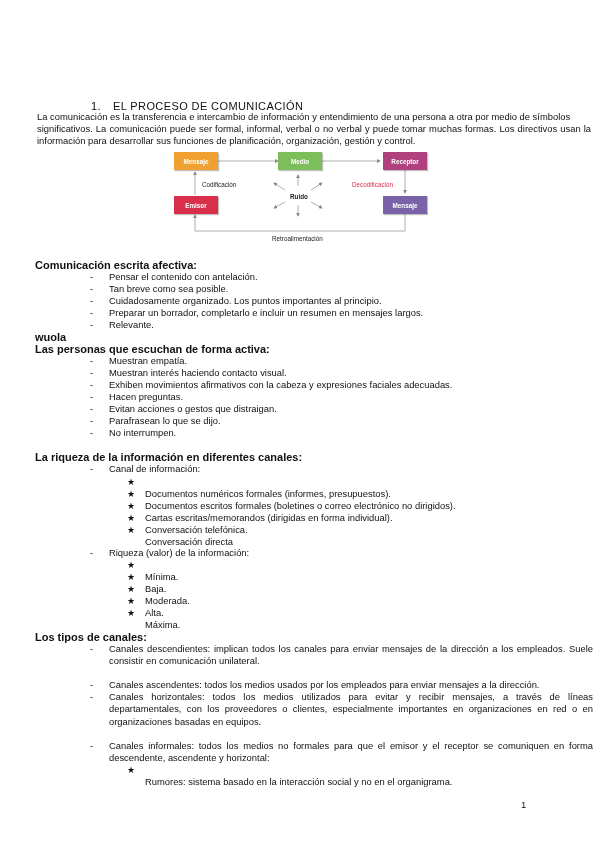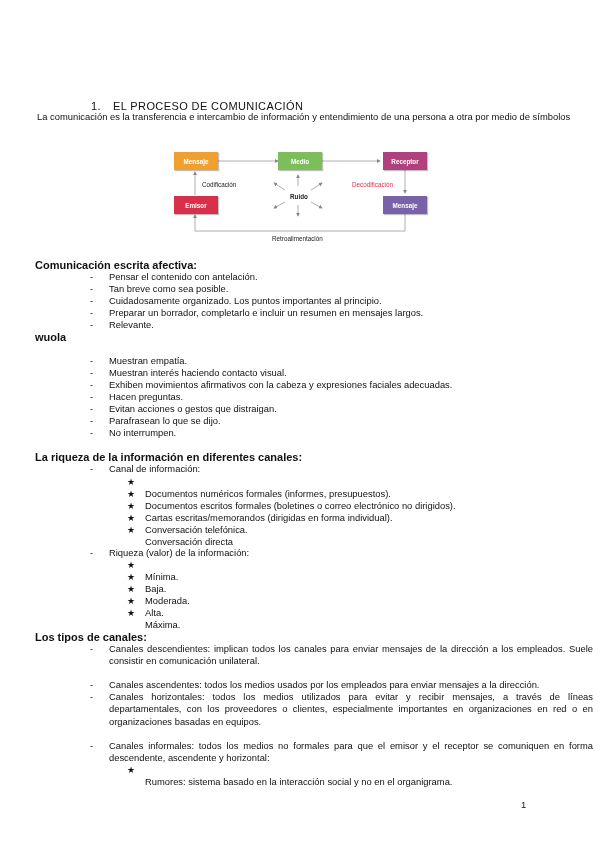--- a/index.html
+++ b/index.html
@@ -36,20 +36,22 @@
 
 <div class="page">
 
 
   <div class="abs h1">
     <span class="num">1.</span><span>EL PROCESO DE COMUNICACIÓN</span>
   </div>
 
   <div class="abs para">
     <span class="para-line" style="text-indent:10px">La comunicación es la transferencia e intercambio de información y entendimiento de una persona a otra por medio de símbolos</span>
+    <span class="para-line" style="word-spacing:0.5px">significativos. La comunicación puede ser formal, informal, verbal o no verbal y puede tomar muchas formas. Los directivos usan la</span>
+    <span class="para-line">información para desarrollar sus funciones de planificación, organización, gestión y control.</span>
   </div>
 
   <div class="diagram">
     <svg width="262" height="98">
       <defs>
         <marker id="ah" markerWidth="5" markerHeight="5" refX="4" refY="2.5" orient="auto">
           <path d="M0,0 L5,2.5 L0,5 z" fill="#888"></path>
         </marker>
       </defs>
 
@@ -95,20 +97,21 @@
 
   <div class="abs label" style="top:259px;">Comunicación escrita afectiva:</div>
   <div class="abs bullet" style="top:271px;"><span class="mark">-</span><span class="txt">Pensar el contenido con antelación.</span></div>
   <div class="abs bullet" style="top:283px;"><span class="mark">-</span><span class="txt">Tan breve como sea posible.</span></div>
   <div class="abs bullet" style="top:295px;"><span class="mark">-</span><span class="txt">Cuidadosamente organizado. Los puntos importantes al principio.</span></div>
   <div class="abs bullet" style="top:307px;"><span class="mark">-</span><span class="txt">Preparar un borrador, completarlo e incluir un resumen en mensajes largos.</span></div>
   <div class="abs bullet" style="top:319px;"><span class="mark">-</span><span class="txt">Relevante.</span></div>
 
   <div class="abs label" style="top:331px; left:35px;">wuola</div>
 
+  <div class="abs label" style="top:343px;">Las personas que escuchan de forma activa:</div>
   <div class="abs bullet" style="top:355px;"><span class="mark">-</span><span class="txt">Muestran empatía.</span></div>
   <div class="abs bullet" style="top:367px;"><span class="mark">-</span><span class="txt">Muestran interés haciendo contacto visual.</span></div>
   <div class="abs bullet" style="top:379px;"><span class="mark">-</span><span class="txt">Exhiben movimientos afirmativos con la cabeza y expresiones faciales adecuadas.</span></div>
   <div class="abs bullet" style="top:391px;"><span class="mark">-</span><span class="txt">Hacen preguntas.</span></div>
   <div class="abs bullet" style="top:403px;"><span class="mark">-</span><span class="txt">Evitan acciones o gestos que distraigan.</span></div>
   <div class="abs bullet" style="top:415px;"><span class="mark">-</span><span class="txt">Parafrasean lo que se dijo.</span></div>
   <div class="abs bullet" style="top:427px;"><span class="mark">-</span><span class="txt">No interrumpen.</span></div>
 
   <div class="abs label" style="top:451px;text-align:right;">La riqueza de la información en diferentes canales:</div>
   <div class="abs bullet" style="top:463px;"><span class="mark">-</span><span class="txt">Canal de información:</span></div>

